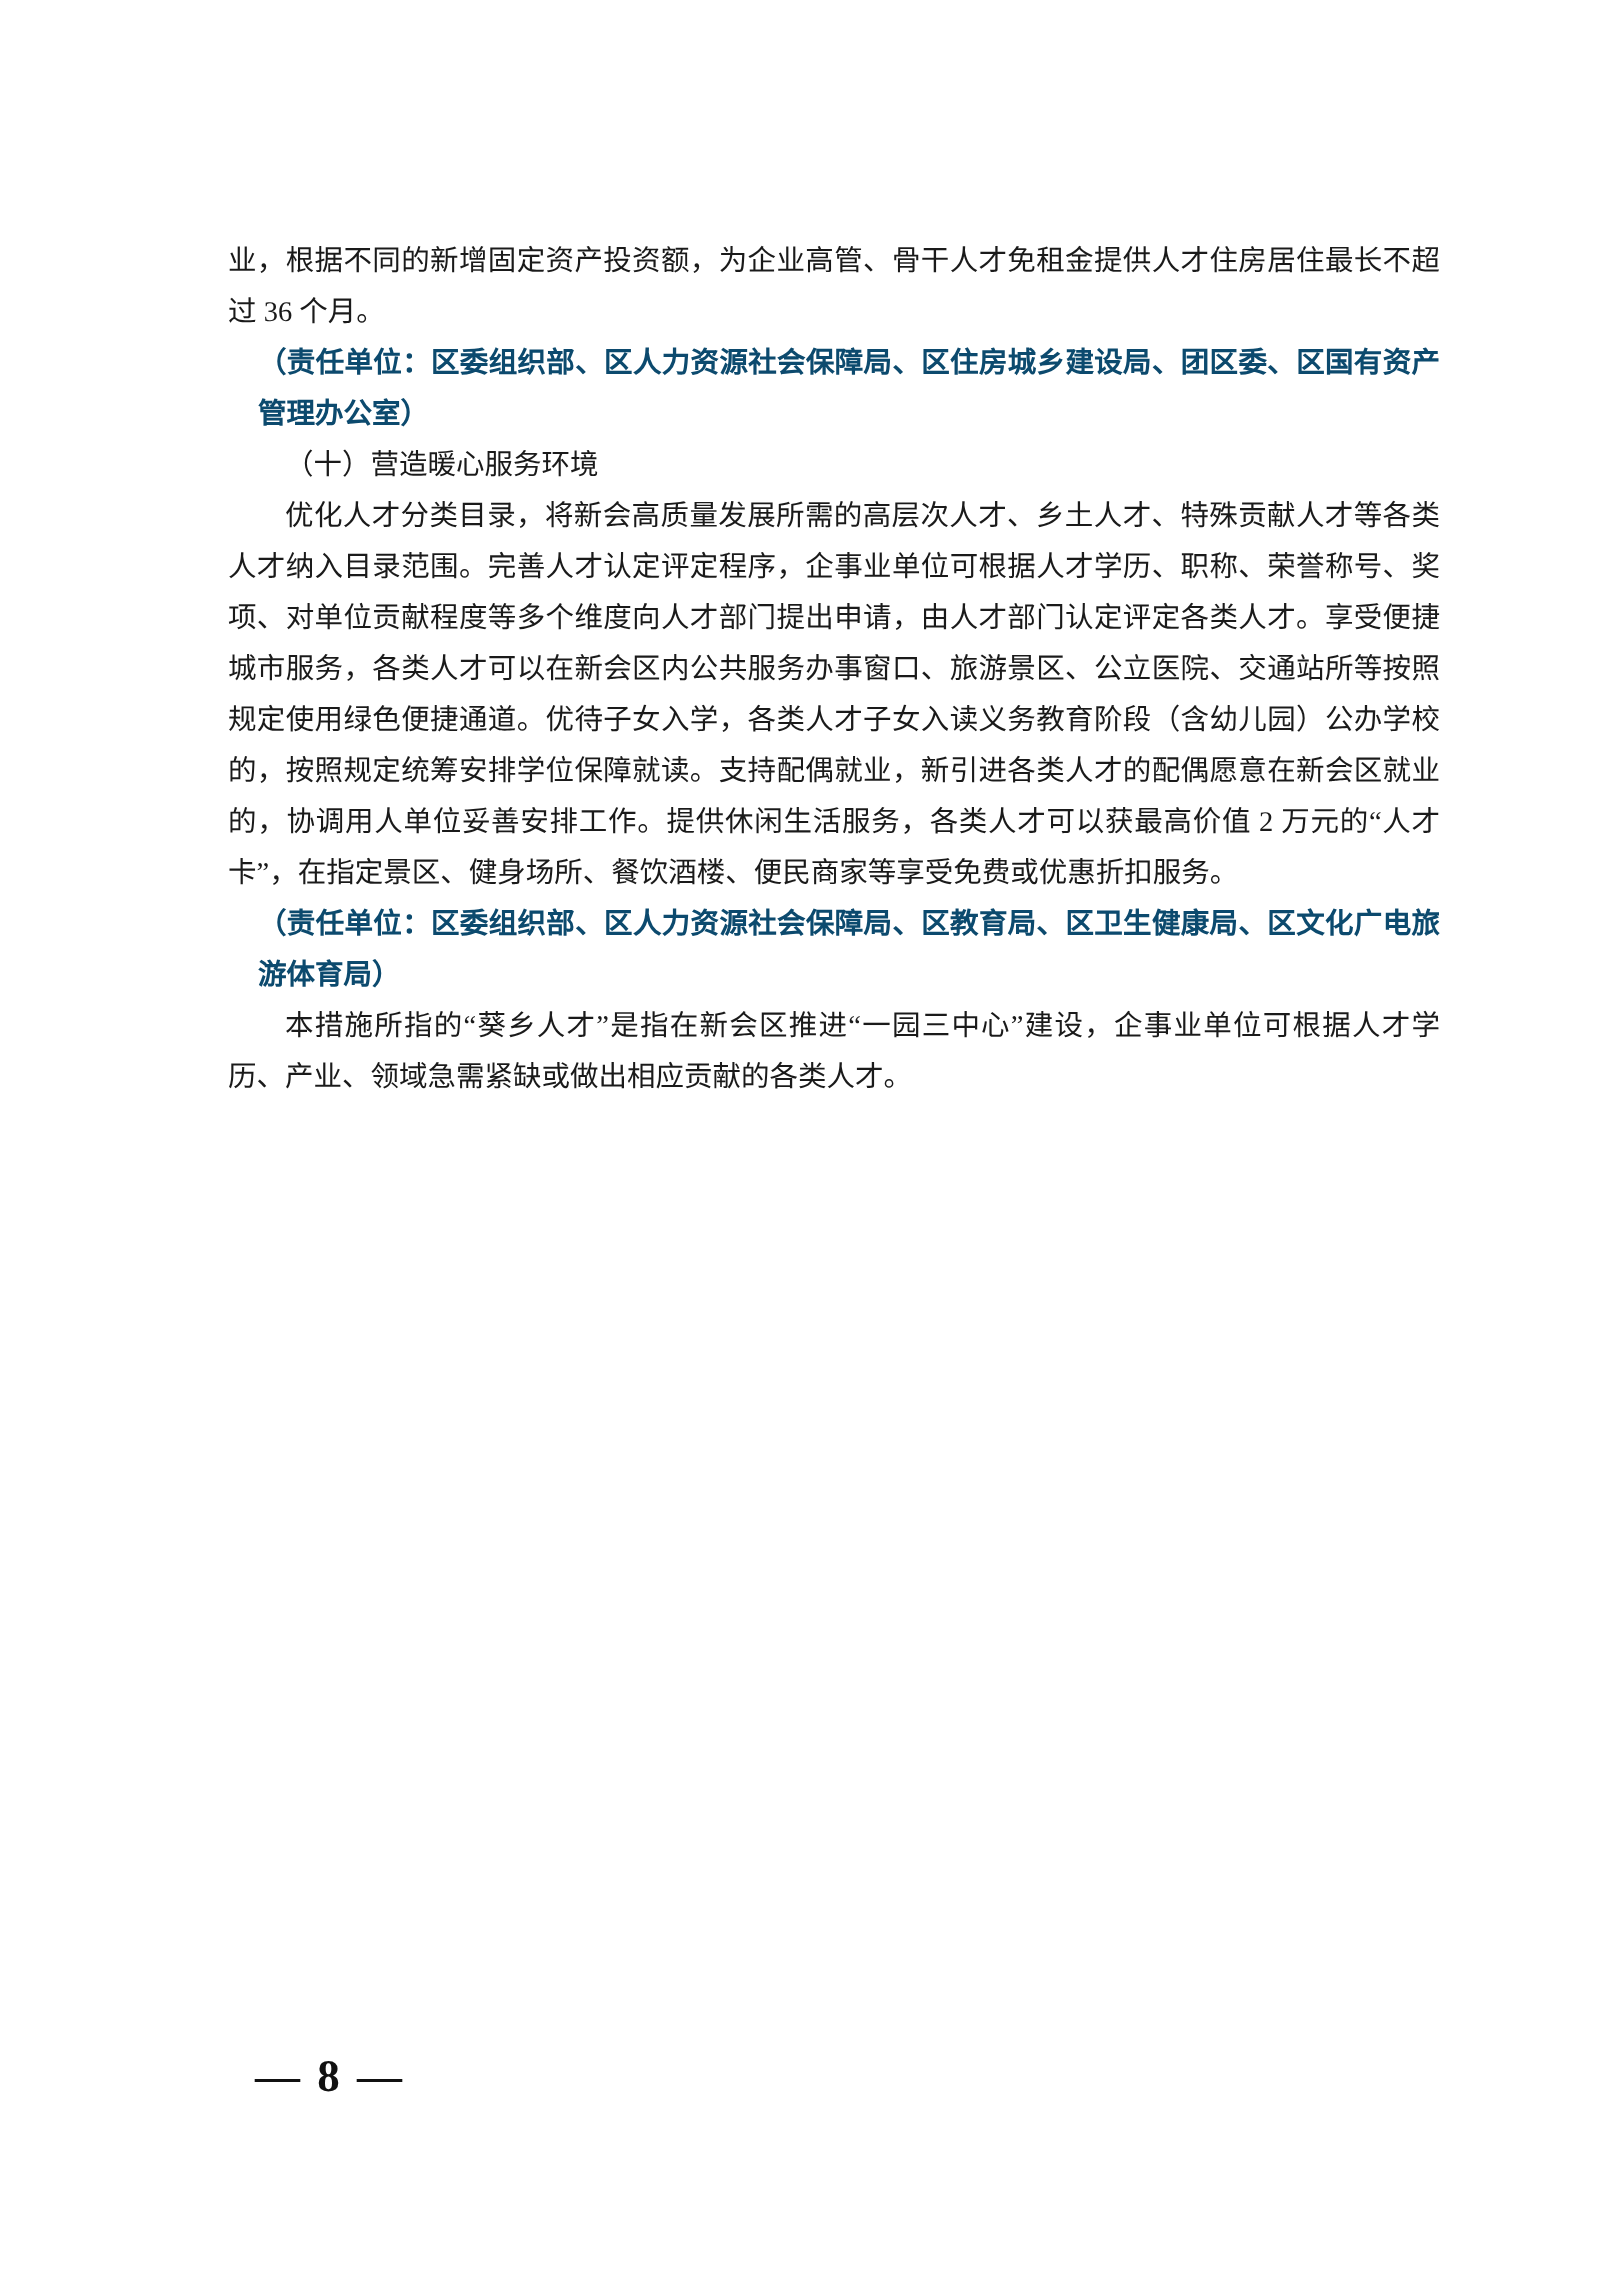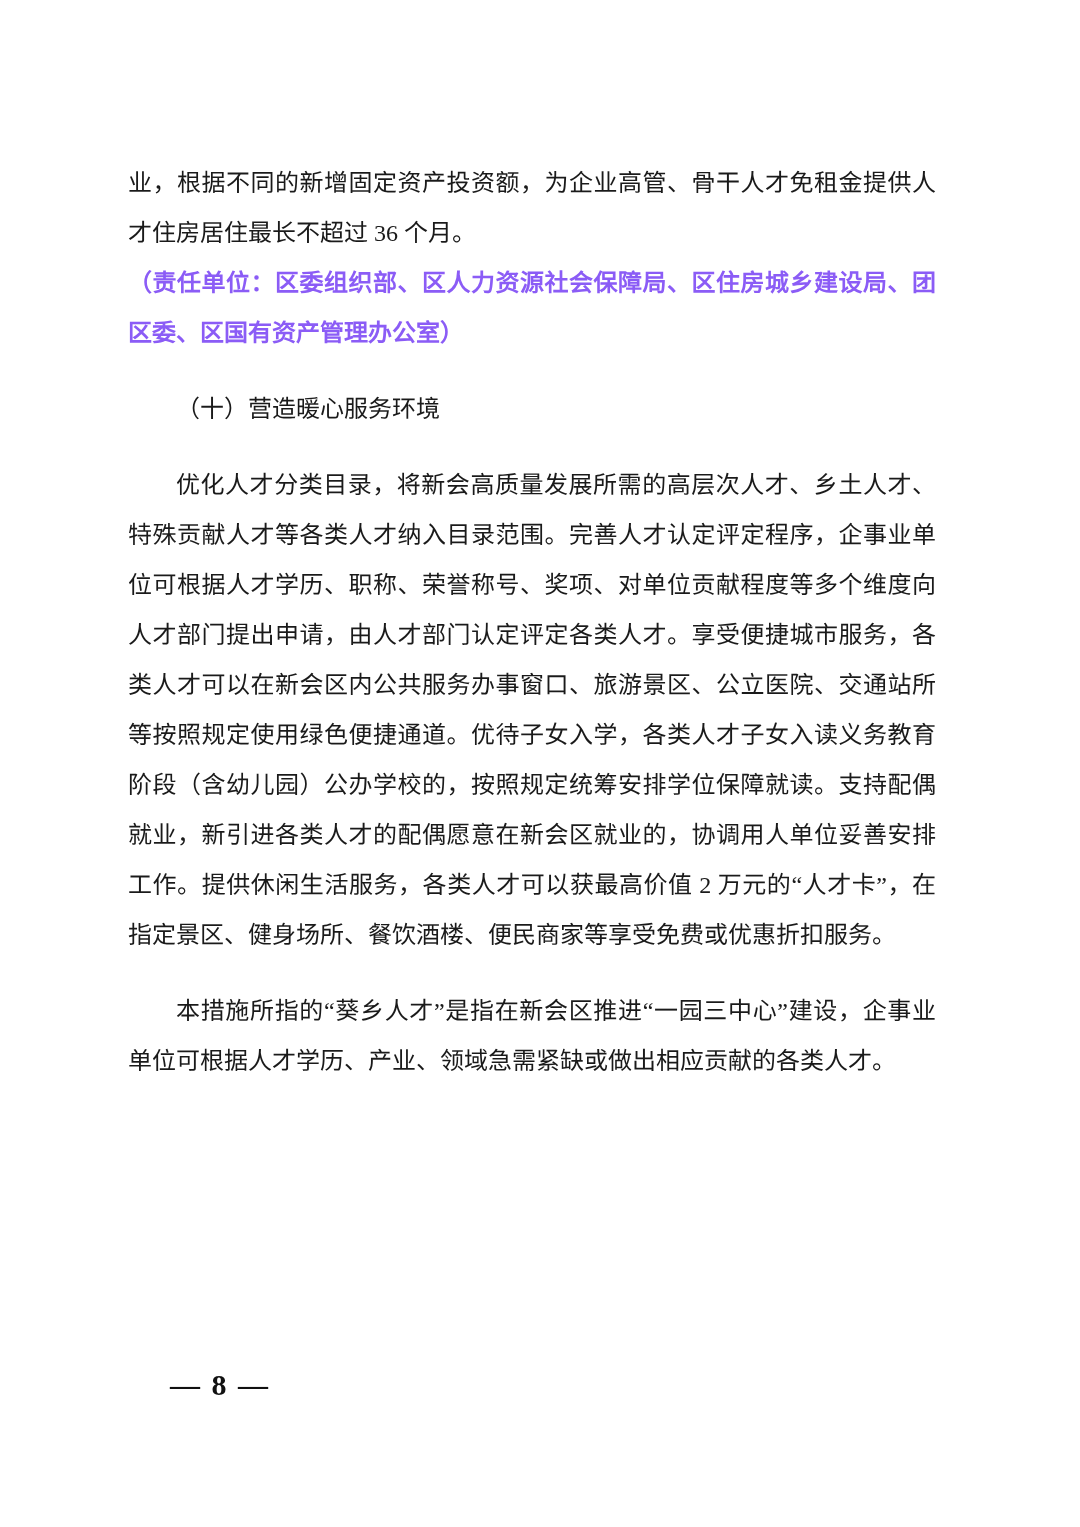--- a/index.html
+++ b/index.html
@@ -10,56 +10,57 @@
   .page {
     position: relative;
     width: 1080px;
     height: 1527px;
     background: #ffffff;
     overflow: hidden;
     font-family: "Liberation Serif", "DejaVu Serif", serif;
   }
   .content {
     position: absolute;
-    left: 128px;
+    left: 152px;
     top: 158px;
     width: 808px;
     color: #1a1a1a;
-    font-size: 24px;
-    line-height: 50px;
+    font-size: 19px;
+    line-height: 34px;
     text-align: justify;
     text-justify: inter-ideograph;
   }
   .para {
     margin: 0;
     padding: 0;
   }
   .indent {
     text-indent: 2em;
-    margin-top: 26px;
   }
   .resp {
     font-weight: bold;
-    color: #8b5cf6;
+    color: #0c4a6e;
+    margin-left: 20px;
   }
   .page-number {
     position: absolute;
     left: 170px;
     top: 1368px;
     font-size: 30px;
     font-weight: bold;
     color: #111111;
     word-spacing: 4px;
   }
 </style>
 </head>
 <body>
 
 <div class="page">
   <main class="content">
     <p class="para">业，根据不同的新增固定资产投资额，为企业高管、骨干人才免租金提供人才住房居住最长不超过 36 个月。</p>
     <p class="para resp">（责任单位：区委组织部、区人力资源社会保障局、区住房城乡建设局、团区委、区国有资产管理办公室）</p>
     <p class="para indent">（十）营造暖心服务环境</p>
     <p class="para indent">优化人才分类目录，将新会高质量发展所需的高层次人才、乡土人才、特殊贡献人才等各类人才纳入目录范围。完善人才认定评定程序，企事业单位可根据人才学历、职称、荣誉称号、奖项、对单位贡献程度等多个维度向人才部门提出申请，由人才部门认定评定各类人才。享受便捷城市服务，各类人才可以在新会区内公共服务办事窗口、旅游景区、公立医院、交通站所等按照规定使用绿色便捷通道。优待子女入学，各类人才子女入读义务教育阶段（含幼儿园）公办学校的，按照规定统筹安排学位保障就读。支持配偶就业，新引进各类人才的配偶愿意在新会区就业的，协调用人单位妥善安排工作。提供休闲生活服务，各类人才可以获最高价值 2 万元的“人才卡”，在指定景区、健身场所、餐饮酒楼、便民商家等享受免费或优惠折扣服务。</p>
+    <p class="para resp">（责任单位：区委组织部、区人力资源社会保障局、区教育局、区卫生健康局、区文化广电旅游体育局）</p>
     <p class="para indent">本措施所指的“葵乡人才”是指在新会区推进“一园三中心”建设，企事业单位可根据人才学历、产业、领域急需紧缺或做出相应贡献的各类人才。</p>
   </main>
   <div class="page-number">— 8 —</div>
 </div>
 
 </body></html>

